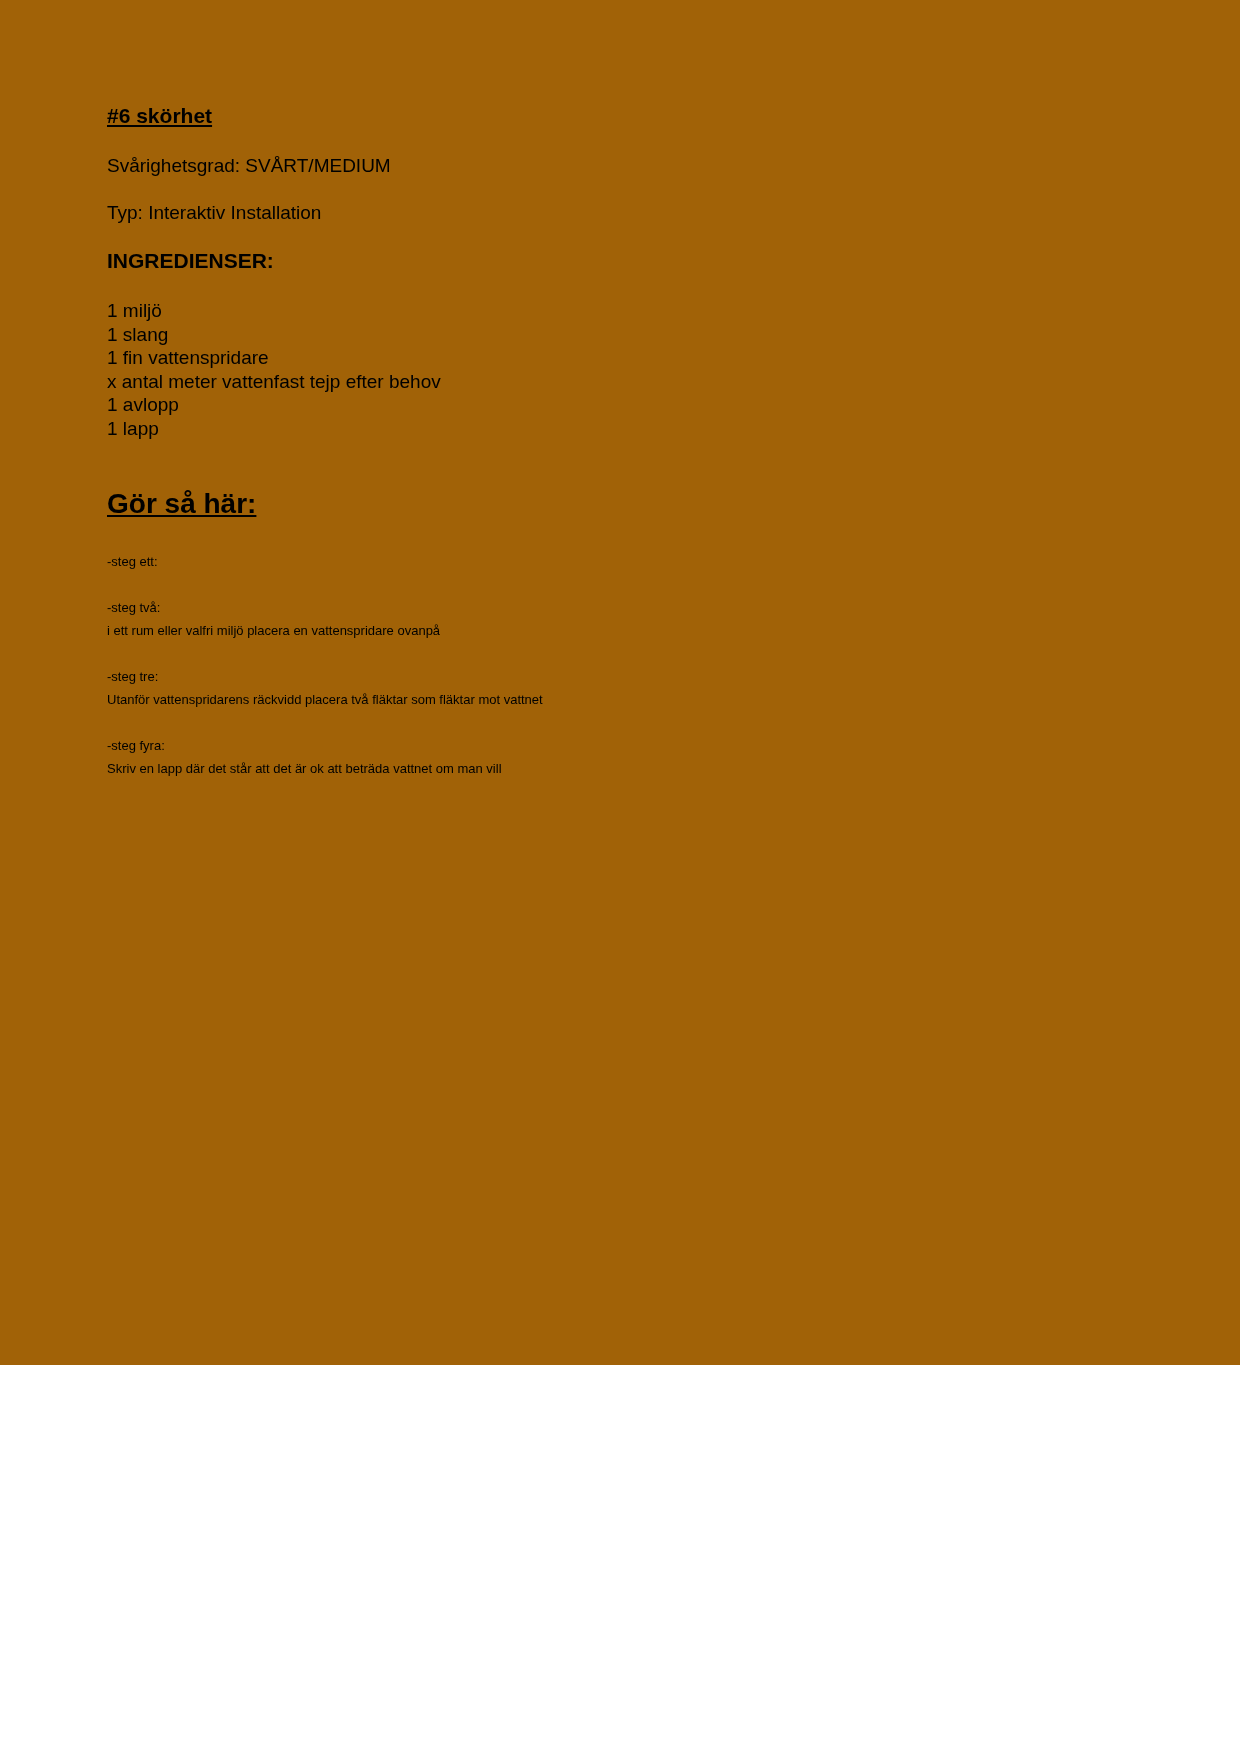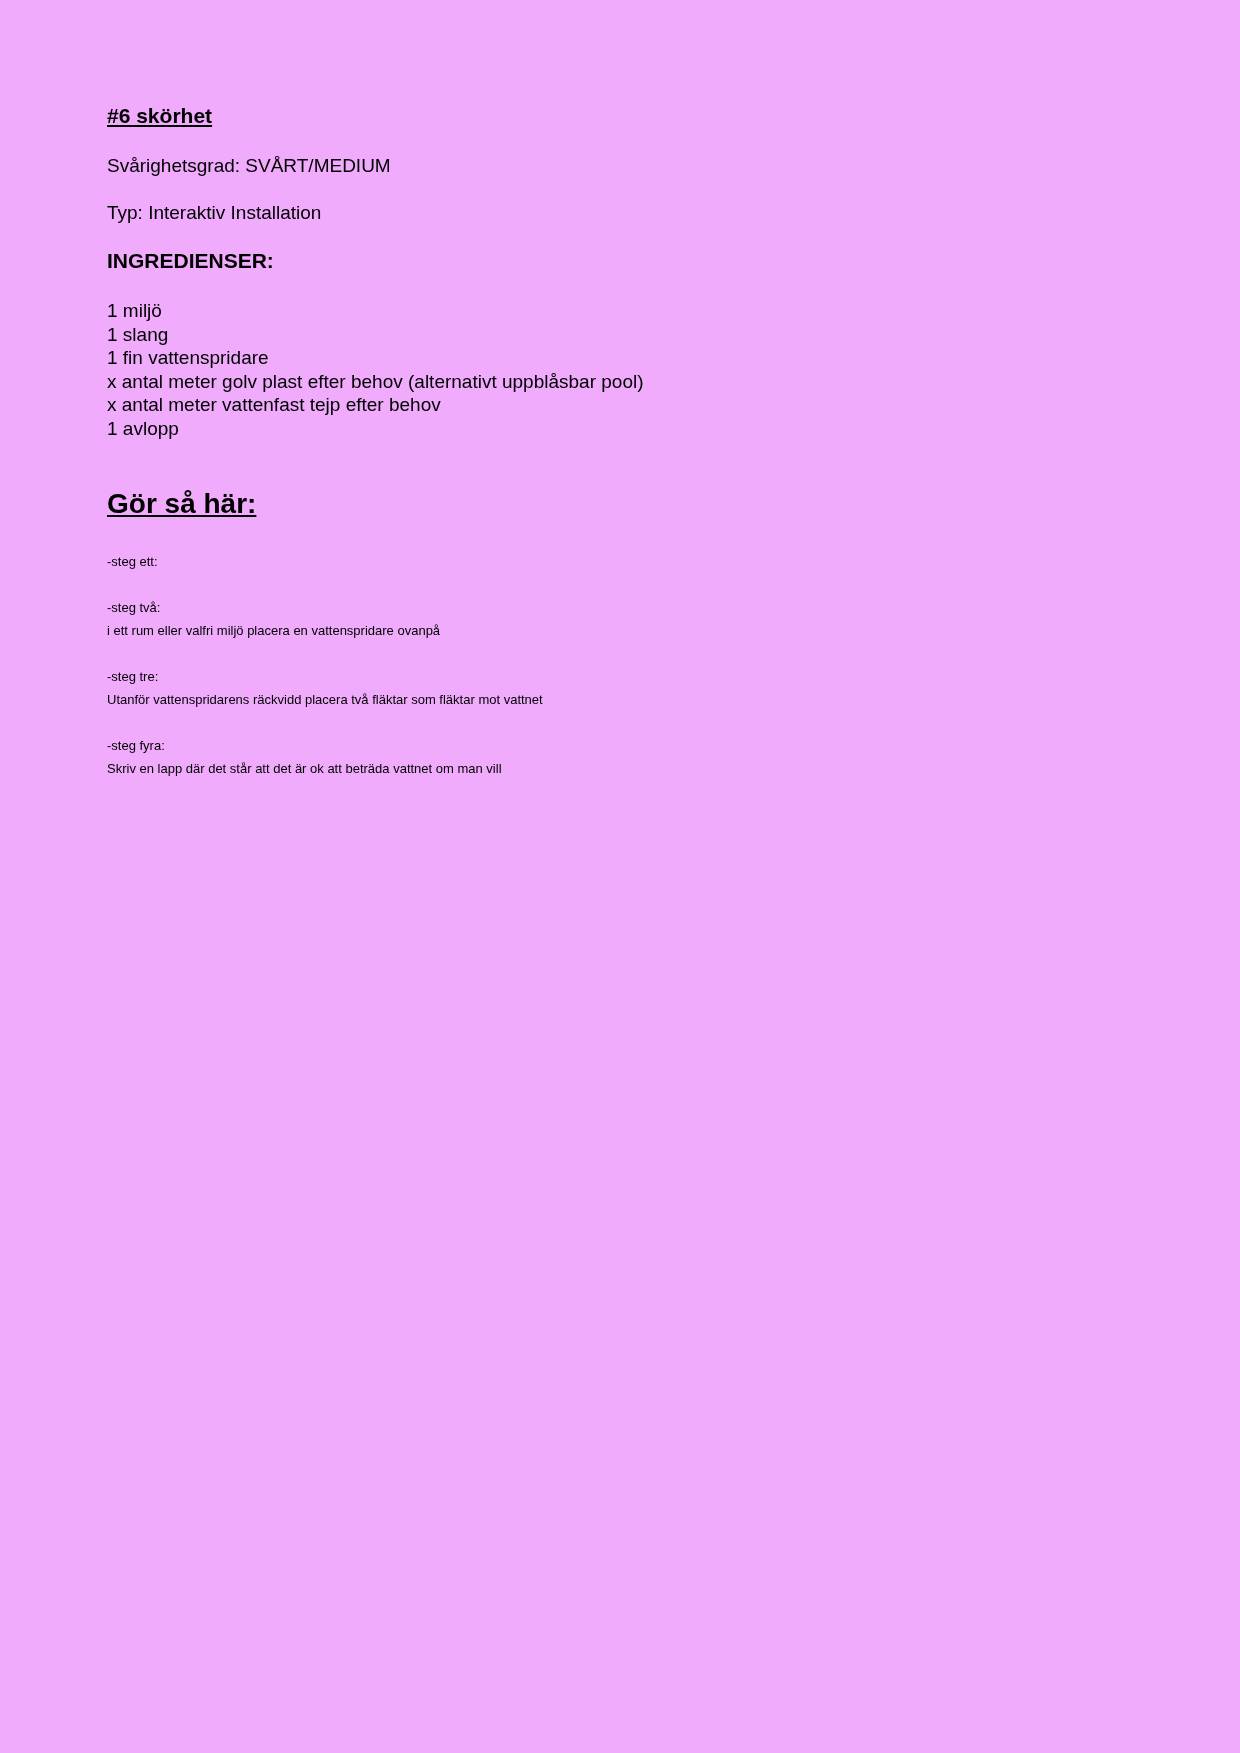--- a/index.html
+++ b/index.html
@@ -4,22 +4,22 @@
 <style>
   * { margin: 0; padding: 0; box-sizing: border-box; }
   html, body {
     background: #ffffff;
     font-family: "Liberation Sans", "DejaVu Sans", sans-serif;
     color: #000000;
   }
   .page {
     position: relative;
     width: 1240px;
-    height: 1753px;
-    background: #f0abfc;
+    height: 1365px;
+    background: #a16207;
     overflow: hidden;
   }
   .content {
     padding: 104px 110px 0 107px;
   }
   .doc-title {
     font-size: 21px;
     font-weight: bold;
     text-decoration: underline;
     margin-bottom: 27px;
@@ -63,23 +63,23 @@
     <div class="meta-line">Svårighetsgrad: SVÅRT/MEDIUM</div>
 
     <div class="meta-line">Typ: Interaktiv Installation</div>
 
     <div class="section-heading">INGREDIENSER:</div>
 
     <div class="ingredient-list">
       <div>1 miljö</div>
       <div>1 slang</div>
       <div>1 fin vattenspridare</div>
-      <div>x antal meter golv plast efter behov (alternativt uppblåsbar pool)</div>
       <div>x antal meter vattenfast tejp efter behov</div>
       <div>1 avlopp</div>
+      <div>1 lapp</div>
     </div>
 
     <div class="big-heading">Gör så här:</div>
 
     <div class="step">
       <div>-steg ett:</div>
     </div>
 
     <div class="step">
       <div>-steg två:</div>

